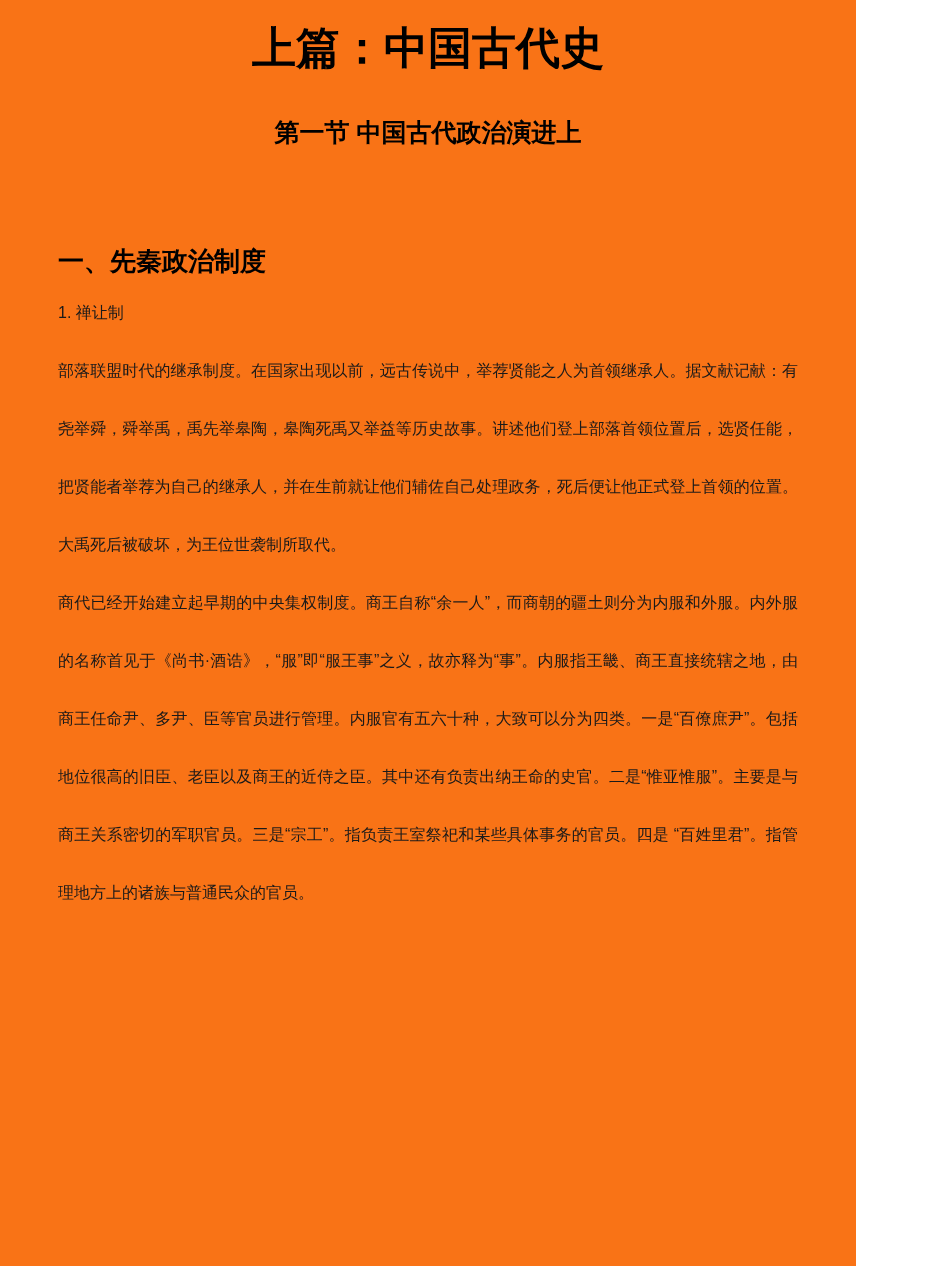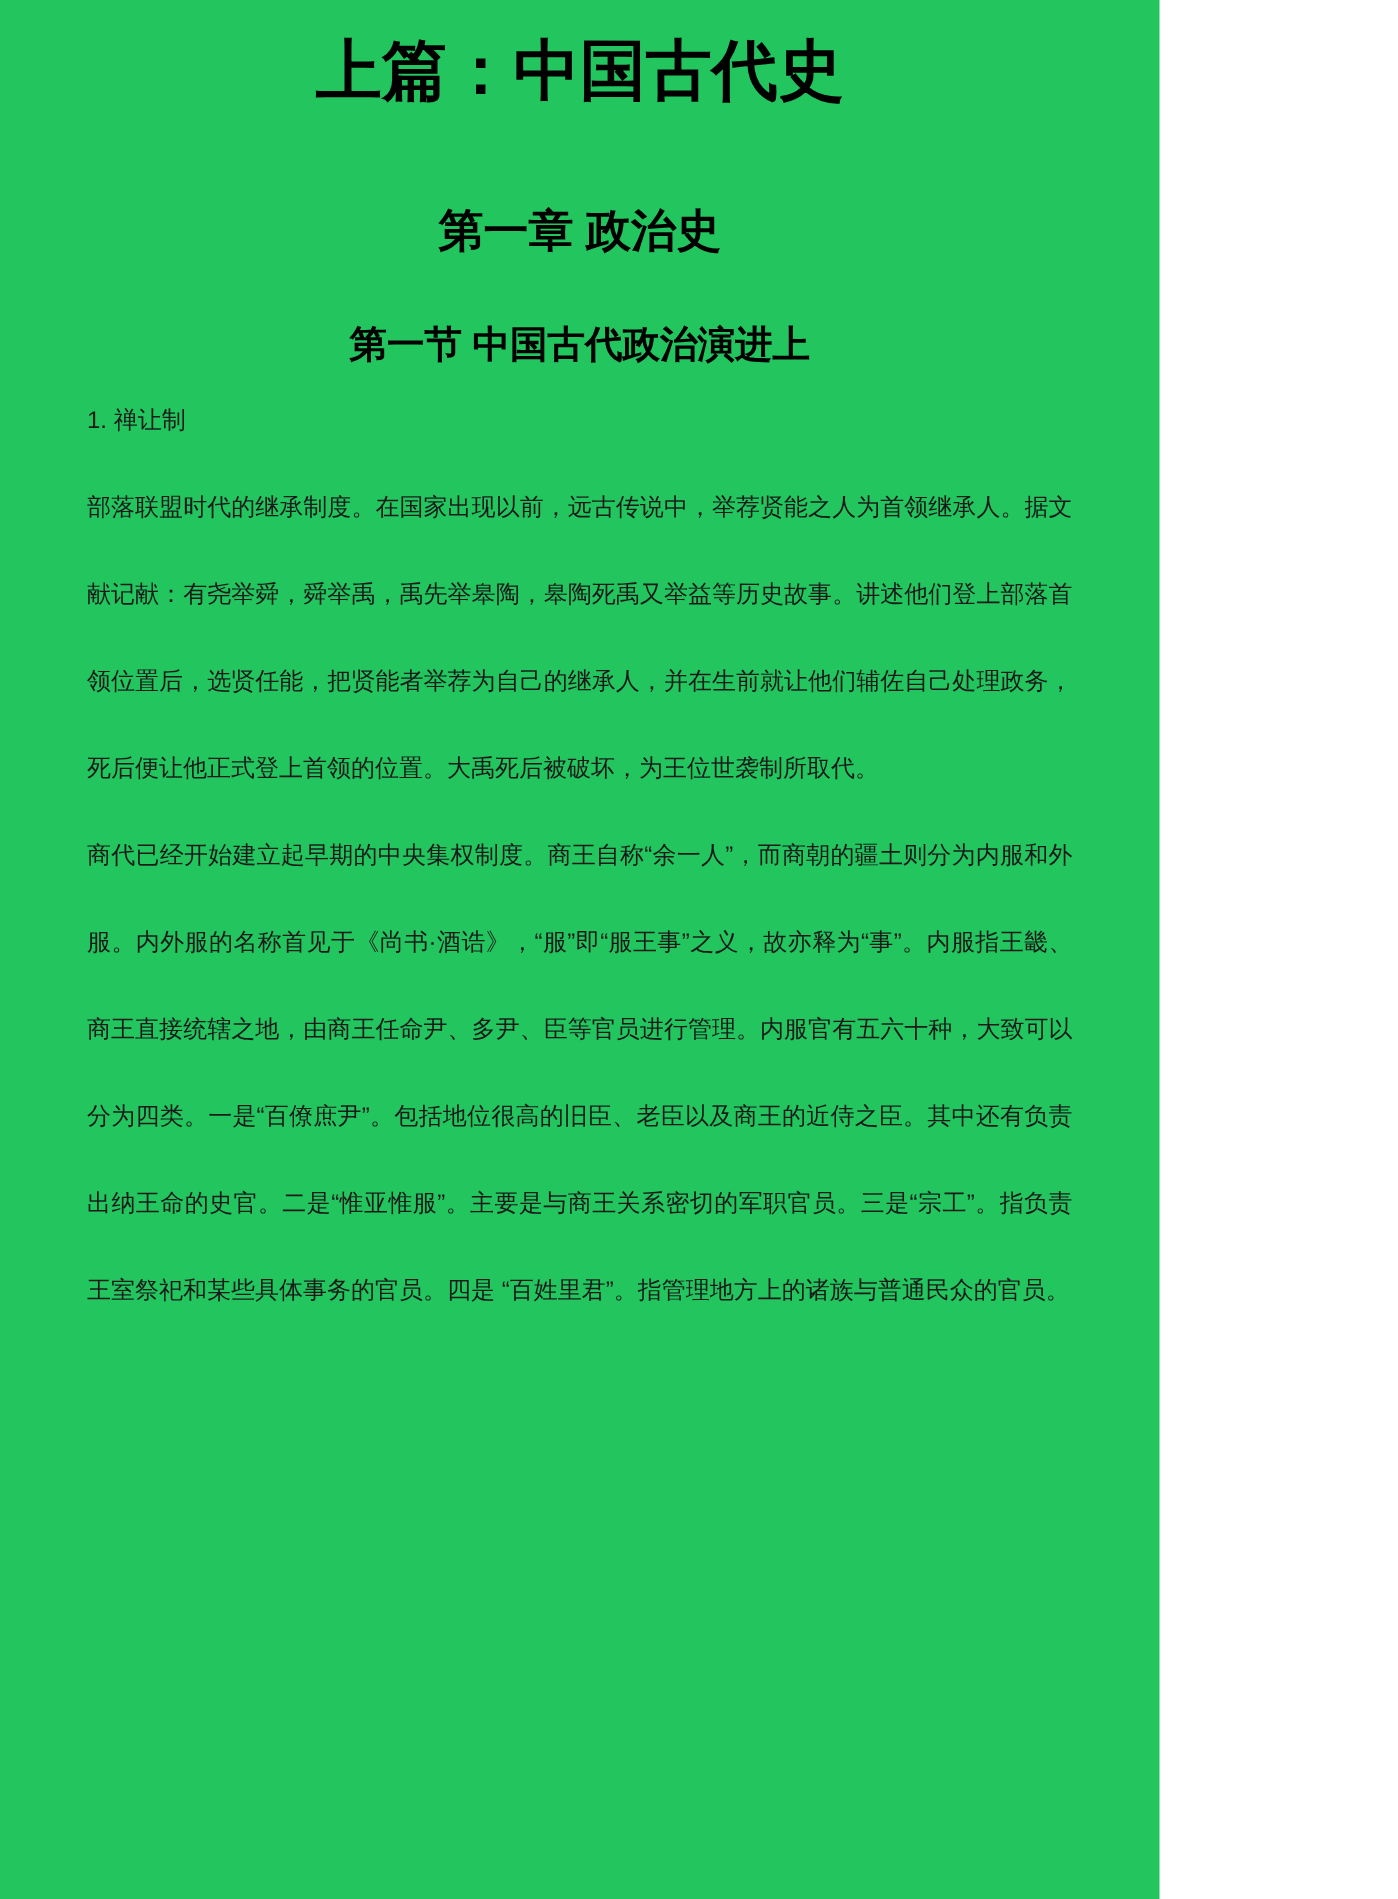--- a/index.html
+++ b/index.html
@@ -5,23 +5,23 @@
   * { margin: 0; padding: 0; box-sizing: border-box; }
   html, body {
     width: 932px;
     height: 1266px;
     background: #ffffff;
     font-family: "Liberation Sans", "DejaVu Sans", sans-serif;
     color: #1a1a1a;
     overflow: hidden;
   }
   .page {
-    width: 773px;
+    width: 856px;
     height: 1266px;
-    background: #22c55e;
+    background: #f97316;
     padding: 0 58px;
     overflow: hidden;
   }
   .doc-title {
     font-size: 44px;
     font-weight: bold;
     text-align: center;
     line-height: 1.2;
     margin-top: 22px;
     color: #000000;
@@ -75,24 +75,24 @@
     font-weight: normal;
   }
 </style>
 </head>
 <body>
 
 <div class="page">
 
   <h1 class="doc-title">上篇：中国古代史</h1>
 
-  <h2 class="chapter-heading">第一章 政治史</h2>
 
   <h3 class="section-heading">第一节 中国古代政治演进上</h3>
 
+  <h4 class="part-heading">一、先秦政治制度</h4>
 
 
   <div class="body-text">
 
     <p class="item-label">1. 禅让制</p>
 
     <p class="para">部落联盟时代的继承制度。在国家出现以前，远古传说中，举荐贤能之人为首领继承人。据文献记献：有尧举舜，舜举禹，禹先举皋陶，皋陶死禹又举益等历史故事。讲述他们登上部落首领位置后，选贤任能，把贤能者举荐为自己的继承人，并在生前就让他们辅佐自己处理政务，死后便让他正式登上首领的位置。大禹死后被破坏，为王位世袭制所取代。</p>
 
 
     <p class="para">商代已经开始建立起早期的中央集权制度。商王自称“余一人”，而商朝的疆土则分为内服和外服。内外服的名称首见于《尚书·酒诰》，“服”即“服王事”之义，故亦释为“事”。内服指王畿、商王直接统辖之地，由商王任命尹、多尹、臣等官员进行管理。内服官有五六十种，大致可以分为四类。一是“百僚庶尹”。包括地位很高的旧臣、老臣以及商王的近侍之臣。其中还有负责出纳王命的史官。二是“惟亚惟服”。主要是与商王关系密切的军职官员。三是“宗工”。指负责王室祭祀和某些具体事务的官员。四是 “百姓里君”。指管理地方上的诸族与普通民众的官员。</p>

